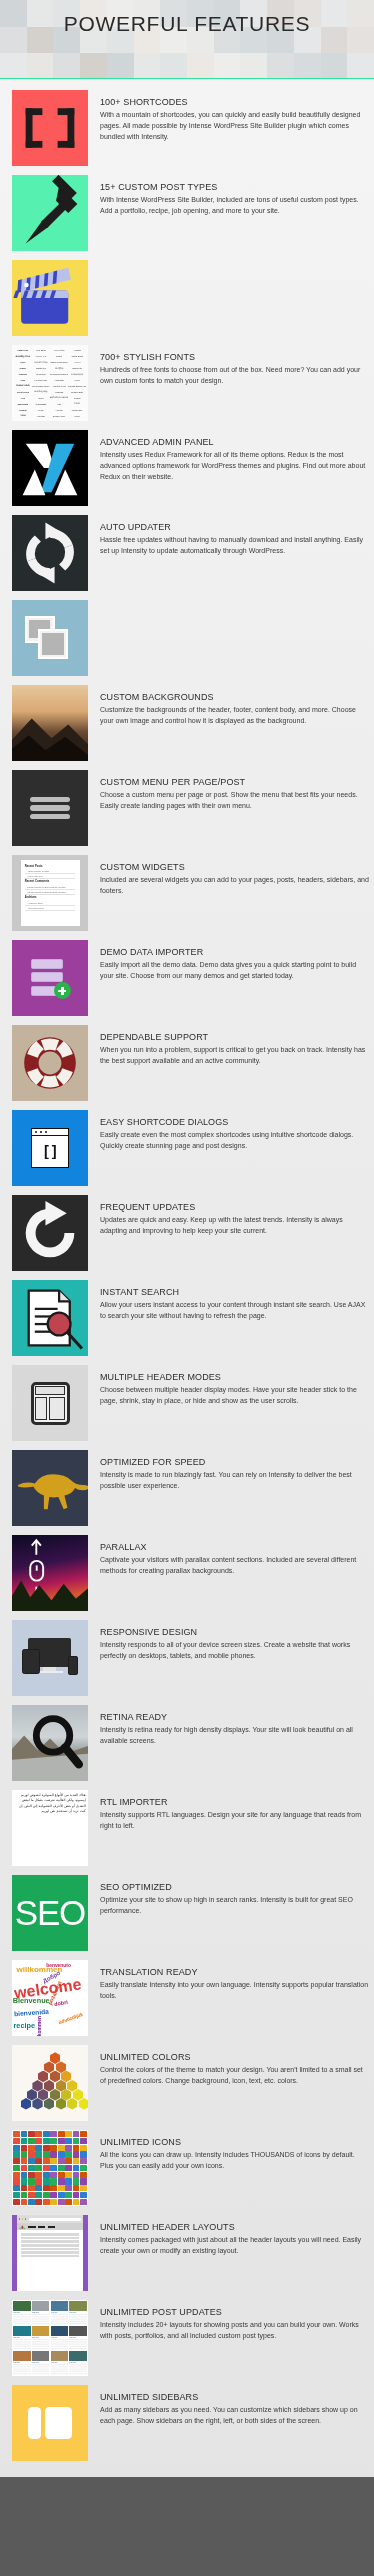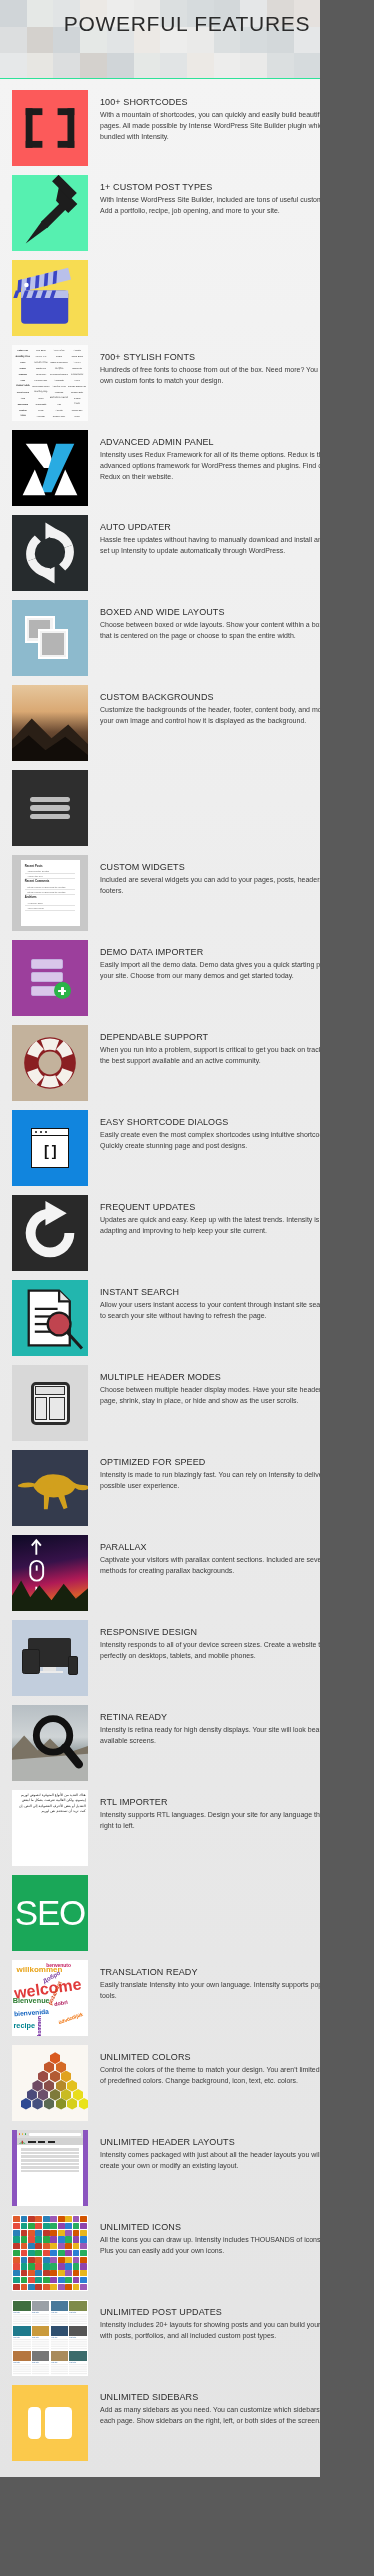--- a/index.html
+++ b/index.html
@@ -2,21 +2,21 @@
 <html style="font-size:9.7px"><head>
 <meta charset="utf-8">
 <style>
   * { box-sizing: border-box; margin: 0; padding: 0; }
   html, body {
     width: 374px;
     background: #5a5a5a;
     font-family: "Liberation Sans", sans-serif;
   }
   .page {
-    width: 320px;
+    width: 374px;
     height: 2576px;
     position: relative;
     background: #5a5a5a;
     overflow: hidden;
   }
 
   
   .hero {
     position: relative;
     width: 374px;
@@ -322,21 +322,21 @@
             <svg viewBox="0 0 100 100" width="100%" height="100%">
               <g fill="#1d1d1d">
                 <path d="M62 14 L86 38 L74 50 L70 46 L46 70 L38 62 L62 38 L58 34 Z"></path>
                 <path d="M40 60 L48 68 L18 90 Z"></path>
                 <rect x="52" y="10" width="34" height="12" transform="rotate(45 69 16)"></rect>
               </g>
             </svg>
           </div>
         </div>
         <div class="ftext">
-          <div class="ftitle">1+ CUSTOM POST TYPES</div>
+          <div class="ftitle">15+ CUSTOM POST TYPES</div>
           <div class="fdesc">With Intense WordPress Site Builder, included are tons of useful custom post types. Add a portfolio, recipe, job opening, and more to your site.</div>
         </div>
       </div>
       <div class="feature">
         <div class="thumb">
           <div class="art bg-yellow">
             <svg viewBox="0 0 100 100" width="100%" height="100%">
               <g>
                 <rect x="12" y="40" width="62" height="44" rx="5" fill="#3b46c4"></rect>
                 <g transform="rotate(-14 20 34)">
@@ -461,24 +461,20 @@
       </div>
       <div class="feature">
         <div class="thumb">
           <div class="art bg-steel">
             <div class="boxl">
               <i class="a"></i>
               <i class="b"></i>
             </div>
           </div>
         </div>
-        <div class="ftext">
-          <div class="ftitle">BOXED AND WIDE LAYOUTS</div>
-          <div class="fdesc">Choose between boxed or wide layouts. Show your content within a boxed container that is centered on the page or choose to span the entire width.</div>
-        </div>
       </div>
       <div class="feature">
         <div class="thumb">
           <div class="photo" style="background:linear-gradient(180deg,#e6c79d 0%,#d9a873 35%,#6a4a32 62%,#241a12 100%)"><svg viewBox="0 0 100 100" width="100%" height="100%">
               <g>
                 <polygon points="0,72 26,44 52,70 74,52 100,78 100,100 0,100" fill="#2a1f16"></polygon>
                 <polygon points="0,84 22,66 44,86 70,68 100,92 100,100 0,100" fill="#120d09"></polygon>
               </g>
             </svg></div>
         </div>
@@ -489,20 +485,24 @@
       </div>
       <div class="feature">
         <div class="thumb">
           <div class="art bg-dark2">
             <div>
               <div class="mbar"></div>
               <div class="mbar"></div>
               <div class="mbar"></div>
             </div>
           </div>
+        </div>
+        <div class="ftext">
+          <div class="ftitle">CUSTOM MENU PER PAGE/POST</div>
+          <div class="fdesc">Choose a custom menu per page or post. Show the menu that best fits your needs. Easily create landing pages with their own menu.</div>
         </div>
       </div>
       <div class="feature">
         <div class="thumb">
           <div class="art bg-lgray">
             <div class="wpanel">
               <h5>Recent Posts</h5>
               <p>› Exploring the Depths</p>
               <p>› Under the Pier</p>
               <h5>Recent Comments</h5>
@@ -720,20 +720,24 @@
         <div class="ftext">
           <div class="ftitle">RTL IMPORTER</div>
           <div class="fdesc">Intensity supports RTL languages. Design your site for any language that reads from right to left.</div>
         </div>
       </div>
       <div class="feature">
         <div class="thumb">
           <div class="art bg-green">
             <div class="seo">SEO</div>
           </div>
+        </div>
+        <div class="ftext">
+          <div class="ftitle">SEO OPTIMIZED</div>
+          <div class="fdesc">Optimize your site to show up high in search ranks. Intensity is built for great SEO performance.</div>
         </div>
       </div>
       <div class="feature">
         <div class="thumb">
           <div class="cloud">
             <span style="left:2%;top:26%;font-size:16px;color:#e03b3b;transform:rotate(-8deg)">welcome</span>
             <span style="left:6%;top:6%;font-size:8px;color:#e8a317;transform:rotate(0deg)">willkommen</span>
             <span style="left:1%;top:48%;font-size:7.3px;color:#2e7d32;transform:rotate(0deg)">Bienvenue</span>
             <span style="left:40%;top:18%;font-size:6px;color:#7b3fa0;transform:rotate(-30deg)">Добро</span>
             <span style="left:45%;top:4%;font-size:4.9px;color:#c2185b;transform:rotate(0deg)">benvenuto</span>
@@ -772,67 +776,20 @@
             <span class="hex" style="left:20.4px;top:53px;background:#45507e"></span>
             <span class="hex" style="left:32px;top:53px;background:#5b6a53"></span>
             <span class="hex" style="left:44px;top:53px;background:#8a9226"></span>
             <span class="hex" style="left:55px;top:53px;background:#d6cf1c"></span>
             <span class="hex" style="left:67px;top:53px;background:#e9e31a"></span>
           </div>
         </div>
         <div class="ftext">
           <div class="ftitle">UNLIMITED COLORS</div>
           <div class="fdesc">Control the colors of the theme to match your design. You aren't limited to a small set of predefined colors. Change background, icon, text, etc. colors.</div>
-        </div>
-      </div>
-      <div class="feature">
-        <div class="thumb">
-          <div class="hlp">
-            <div class="sheet">
-              <div class="tb">
-                <u style="background:#e8524a"></u>
-                <u style="background:#f0b429"></u>
-                <u style="background:#37a84b"></u>
-                <span class="fld"></span>
-              </div>
-              <div class="nav">
-                <svg width="6.7" height="5.5" viewBox="0 0 20 16">
-                  <path d="M2 14 A9 9 0 0 1 18 14 Z" fill="#fff" stroke="#2aa84a" stroke-width="2"></path>
-                  <rect x="8" y="5" width="4" height="9" fill="#c0392b"></rect>
-                </svg>
-                <b></b>
-                <b></b>
-                <b></b>
-              </div>
-              <div class="lines">
-                <s></s>
-                <s></s>
-                <s></s>
-                <s></s>
-                <s></s>
-                <s></s>
-                <s></s>
-                <s></s>
-                <s></s>
-                <s></s>
-                <s></s>
-                <s></s>
-                <s></s>
-                <s></s>
-                <s></s>
-                <s></s>
-                <s></s>
-                <s></s>
-              </div>
-            </div>
-          </div>
-        </div>
-        <div class="ftext">
-          <div class="ftitle">UNLIMITED HEADER LAYOUTS</div>
-          <div class="fdesc">Intensity comes packaged with just about all the header layouts you will need. Easily create your own or modify an existing layout.</div>
         </div>
       </div>
       <div class="feature">
         <div class="thumb">
           <div class="iconwall">
             <i style="background:#e05a2b"></i>
             <i style="background:#2980b9"></i>
             <i style="background:#c0392b"></i>
             <i style="background:#e05a2b"></i>
             <i style="background:#2980b9"></i>
@@ -943,20 +900,67 @@
             <i style="background:#9b59b6"></i>
           </div>
         </div>
         <div class="ftext">
           <div class="ftitle">UNLIMITED ICONS</div>
           <div class="fdesc">All the icons you can draw up. Intensity includes THOUSANDS of icons by default. Plus you can easily add your own icons.</div>
         </div>
       </div>
       <div class="feature">
         <div class="thumb">
+          <div class="hlp">
+            <div class="sheet">
+              <div class="tb">
+                <u style="background:#e8524a"></u>
+                <u style="background:#f0b429"></u>
+                <u style="background:#37a84b"></u>
+                <span class="fld"></span>
+              </div>
+              <div class="nav">
+                <svg width="6.7" height="5.5" viewBox="0 0 20 16">
+                  <path d="M2 14 A9 9 0 0 1 18 14 Z" fill="#fff" stroke="#2aa84a" stroke-width="2"></path>
+                  <rect x="8" y="5" width="4" height="9" fill="#c0392b"></rect>
+                </svg>
+                <b></b>
+                <b></b>
+                <b></b>
+              </div>
+              <div class="lines">
+                <s></s>
+                <s></s>
+                <s></s>
+                <s></s>
+                <s></s>
+                <s></s>
+                <s></s>
+                <s></s>
+                <s></s>
+                <s></s>
+                <s></s>
+                <s></s>
+                <s></s>
+                <s></s>
+                <s></s>
+                <s></s>
+                <s></s>
+                <s></s>
+              </div>
+            </div>
+          </div>
+        </div>
+        <div class="ftext">
+          <div class="ftitle">UNLIMITED HEADER LAYOUTS</div>
+          <div class="fdesc">Intensity comes packaged with just about all the header layouts you will need. Easily create your own or modify an existing layout.</div>
+        </div>
+      </div>
+      <div class="feature">
+        <div class="thumb">
           <div class="postgrid">
             <div class="pcell">
               <div class="img" style="background:#3f6e3f"></div>
               <div class="t">Post Title</div>
               <div class="x"></div>
             </div>
             <div class="pcell">
               <div class="img" style="background:#9aa0a6"></div>
               <div class="t">Post Title</div>
               <div class="x"></div>

